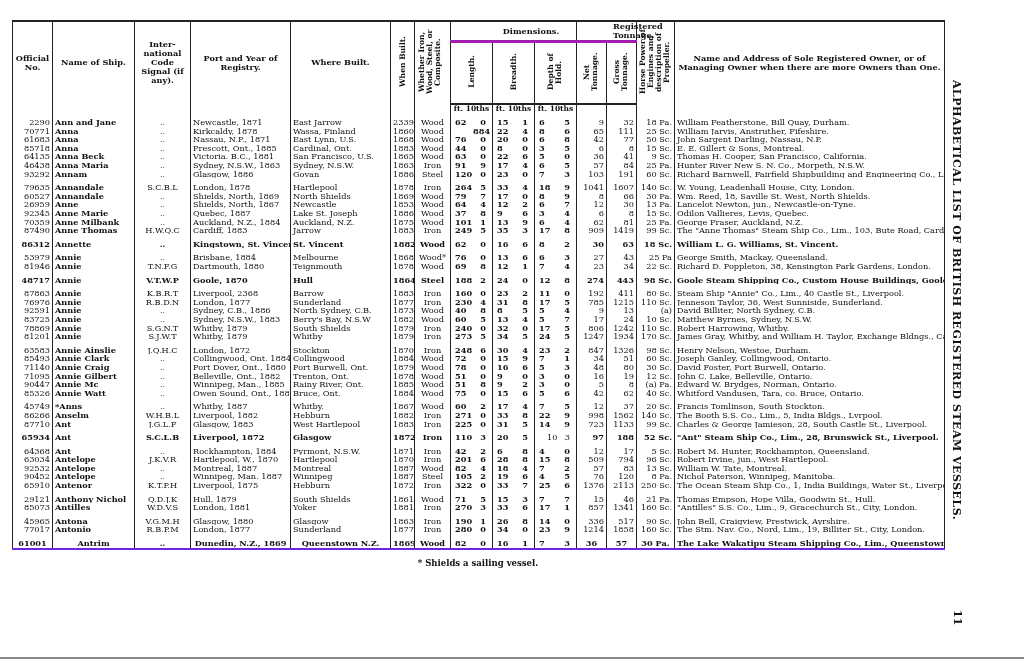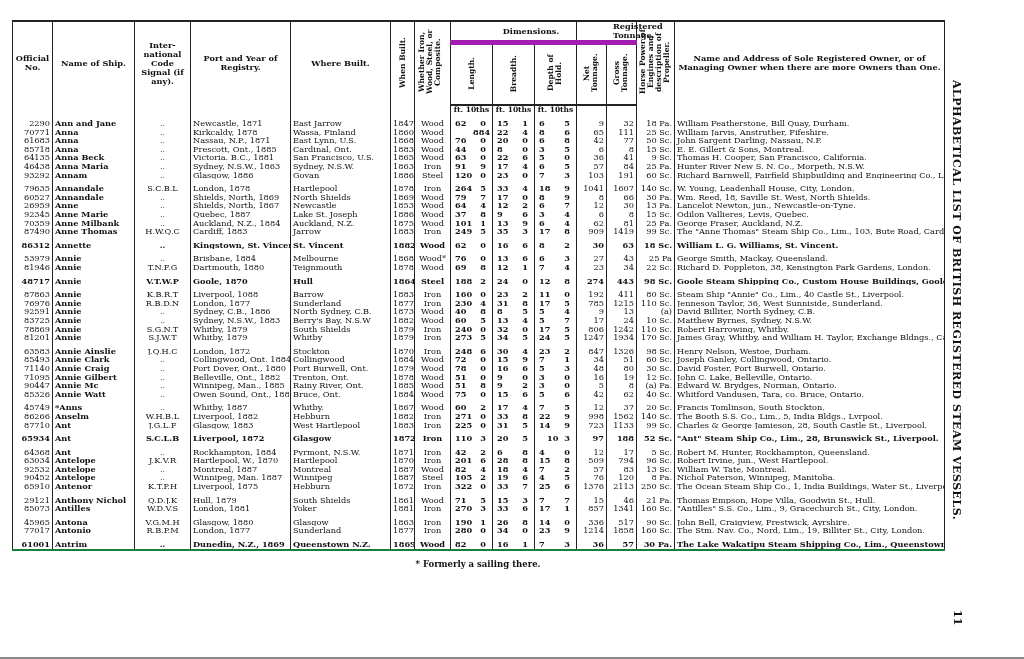--- a/index.html
+++ b/index.html
@@ -2,25 +2,25 @@
 <html><head>
 <meta charset="utf-8">
 <style>
   html, body { margin: 0; padding: 0; background: #ffffff; }
   body { width: 1024px; height: 659px; position: relative; overflow: hidden; font-family: "DejaVu Serif", "Liberation Serif", serif; color: #111; }
   .page { position: absolute; left: 12px; top: 20px; width: 932px; }
   table.reg { border-collapse: collapse; width: 100%; table-layout: fixed; font-size: 8.2px; line-height: 8.6px; }
   table.reg th { font-weight: bold; border-left: 1px solid #222; border-right: 1px solid #222; padding: 0 1px; vertical-align: middle; text-align: center; font-size: 8.2px; line-height: 9px; }
   table.reg thead tr.h1 th { border-top: 2px solid #222; }
   table.reg thead tr.h2 th { border-bottom: 2px solid #222; }
-  table.reg thead th.dimhead { border-bottom: 5px solid #a21caf; height: 16px; padding-left: 36px; }
+  table.reg thead th.dimhead { border-bottom: 3px solid #a21caf; height: 16px; padding-left: 36px; }
   .vert { writing-mode: vertical-rl; transform: rotate(180deg); white-space: nowrap; display: inline-block; line-height: 8px; font-size: 7.6px; }
   table.reg td { border-left: 1px solid #222; border-right: 1px solid #222; padding: 0 2px; white-space: nowrap; overflow: hidden; vertical-align: top; }
   table.reg tbody tr.gap td { height: 5px; }
-  table.reg tbody tr.last td { border-bottom: 2px solid #15803d; }
+  table.reg tbody tr.last td { border-bottom: 2px solid #6d28d9; text-align: center; }
   .num { text-align: right; }
   .ctr { text-align: center; }
   .bold td { font-weight: bold; }
   .name { font-weight: bold; }
   td.owner { white-space: normal; line-height: 8.6px; }
   .dim { display: flex; justify-content: space-between; padding: 0 4px 0 2px; }
   .footnote { text-align: center; font-weight: bold; font-size: 8.5px; margin-top: 8px; }
   .sidetitle { position: absolute; left: 950px; top: 80px; height: 500px; writing-mode: vertical-rl; font-size: 11px; font-weight: bold; letter-spacing: 0.5px; font-family: "DejaVu Serif", serif; }
   .pageno { position: absolute; left: 951px; top: 610px; writing-mode: vertical-rl; font-size: 11px; font-weight: bold; }
   .bottomrule { position: absolute; left: 0; top: 657px; width: 1024px; height: 2px; background: #888; }
@@ -104,21 +104,21 @@
           <td></td>
           <td></td>
           <td></td>
         </tr>
         <tr>
           <td class="num">2290</td>
           <td class="name">Ann and Jane</td>
           <td class="ctr">..</td>
           <td>Newcastle, 1871</td>
           <td>East Jarrow</td>
-          <td class="ctr">1847</td>
+          <td class="ctr">2339</td>
           <td class="ctr">Wood</td>
           <td style="font-weight: bold;">
             <div class="dim">
               <span>62</span>
               <span>0</span>
             </div>
           </td>
           <td style="font-weight: bold;">
             <div class="dim">
               <span>15</span>
@@ -709,21 +709,21 @@
           <td></td>
           <td></td>
           <td></td>
           <td></td>
           <td></td>
         </tr>
         <tr>
           <td class="num">87863</td>
           <td class="name">Annie</td>
           <td class="ctr">K.B.R.T</td>
-          <td>Liverpool, 1088</td>
+          <td>Liverpool, 2368</td>
           <td>Barrow</td>
           <td class="ctr">1883</td>
           <td class="ctr">Iron</td>
           <td style="font-weight: bold;">
             <div class="dim">
               <span>160</span>
               <span>0</span>
             </div>
           </td>
           <td style="font-weight: bold;">
@@ -1238,21 +1238,21 @@
               <span>110</span>
               <span>3</span>
             </div>
           </td>
           <td style="font-weight: bold;">
             <div class="dim">
               <span>20</span>
               <span>5</span>
             </div>
           </td>
-          <td style="font-weight: bold; padding-left: 10px;">
+          <td style="font-weight: normal; padding-left: 10px;">
             <div class="dim">
               <span>10</span>
               <span>3</span>
             </div>
           </td>
           <td class="num">97</td>
           <td class="num">188</td>
           <td class="num">52 Sc.</td>
           <td class="owner">"Ant" Steam Ship Co., Lim., 28, Brunswick St., Liverpool.</td>
         </tr>
@@ -1625,18 +1625,18 @@
               <span>3</span>
             </div>
           </td>
           <td class="num">36</td>
           <td class="num">57</td>
           <td class="num">30 Pa.</td>
           <td class="owner">The Lake Wakatipu Steam Shipping Co., Lim., Queenstown, N.Z.</td>
         </tr>
       </tbody>
   </table>
-  <div class="footnote">* Formerly a sailing there.</div>
+  <div class="footnote">* Shields a sailing vessel.</div>
 </div>
 
 <div class="sidetitle">ALPHABETICAL LIST OF BRITISH REGISTERED STEAM VESSELS.</div>
 <div class="pageno">11</div>
 <div class="bottomrule"></div>
 
 </body></html>

